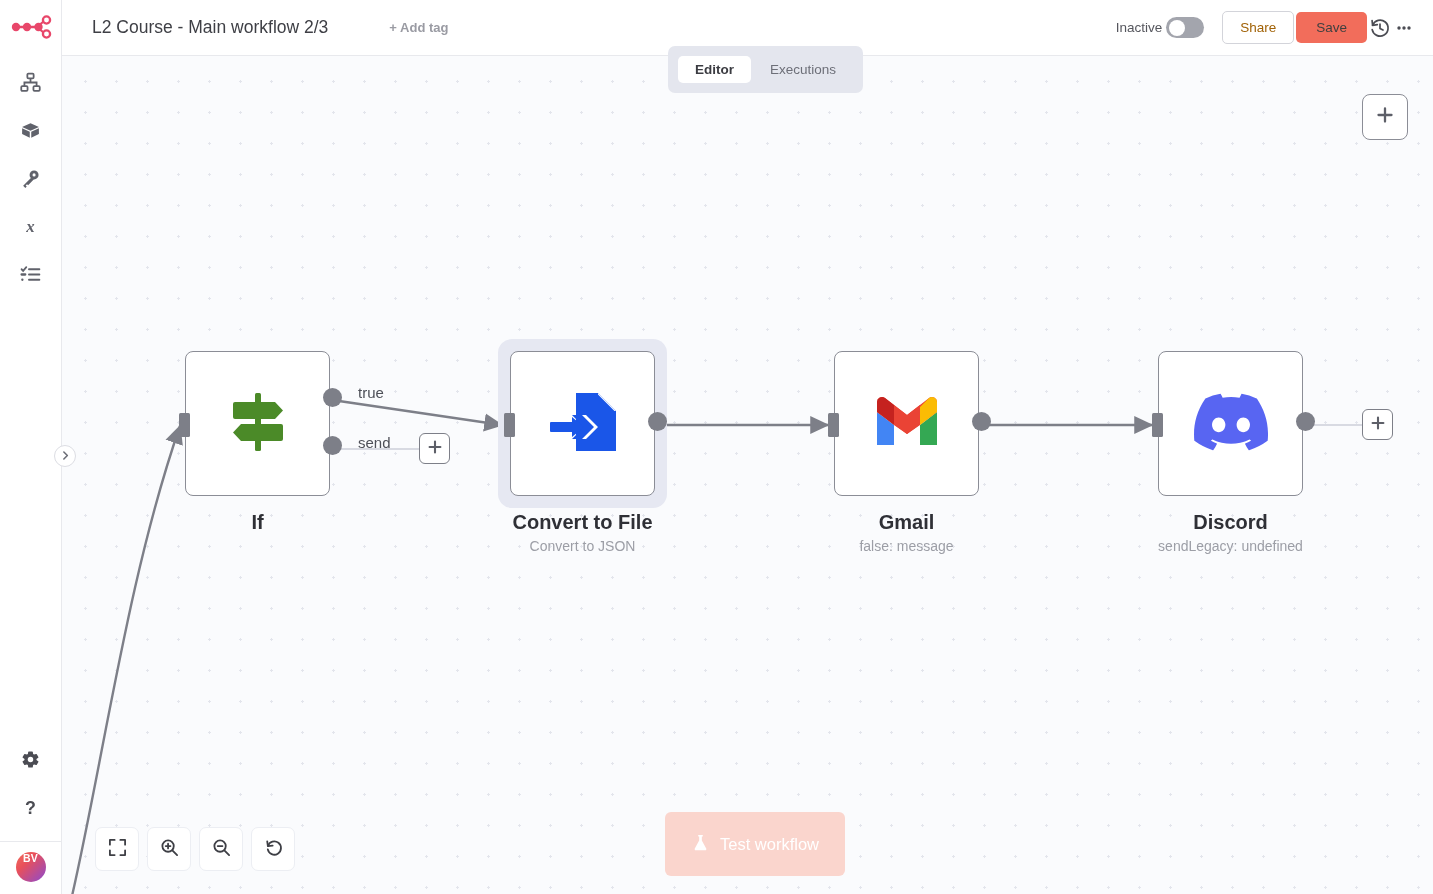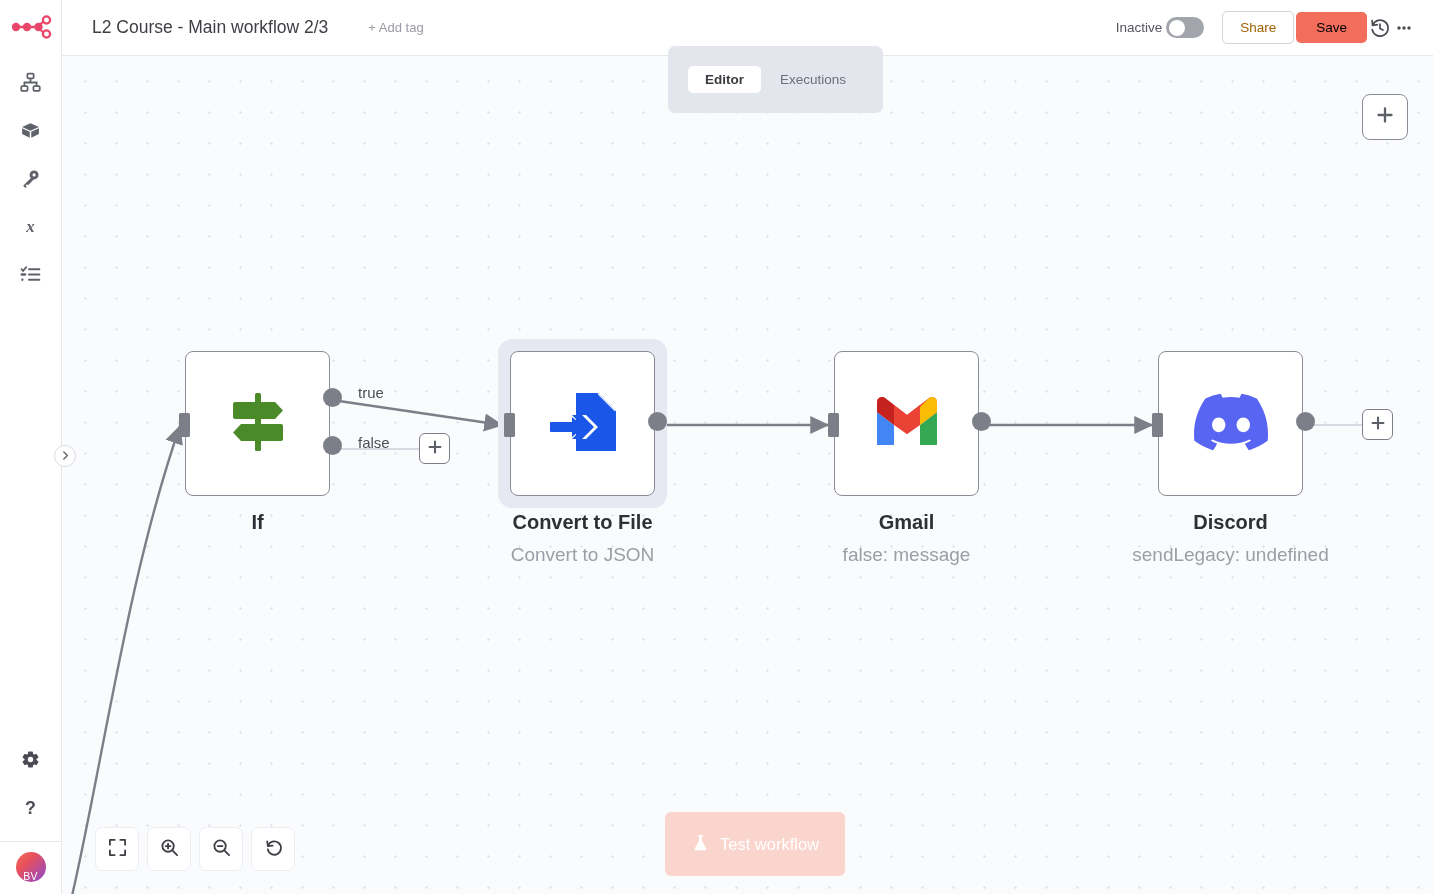--- a/index.html
+++ b/index.html
@@ -29,22 +29,22 @@
   }
   .side-bottom {
     margin-top: auto; width: 100%;
     display: flex; flex-direction: column; align-items: center;
     padding-bottom: 12px;
   }
   .side-divider { width: 100%; height: 1px; background: #e8e9ed; margin: 8px 0 10px; }
   .avatar {
     width: 30px; height: 30px; border-radius: 50%;
     background: linear-gradient(135deg,#f26d5b 0%,#e8505b 35%,#8b4ad0 100%);
-    color: #fff; font-size: 10.5px; font-weight: 400;
-    display: flex; align-items: flex-end; justify-content: center;
+    color: #fff; font-size: 10.5px; font-weight: 700;
+    display: flex; align-items: flex-start; justify-content: center;
     cursor: pointer; letter-spacing: .2px;
   }
 
   
   #panel-toggle {
     position: absolute; left: 54px; top: 445px;
     width: 22px; height: 22px; border-radius: 50%;
     background: #fff; border: 1px solid #dcdde3;
     display: flex; align-items: center; justify-content: center;
     cursor: pointer; z-index: 31; color: #6b6d76;
@@ -52,50 +52,50 @@
 
   
   #header {
     position: absolute; left: 62px; top: 0; right: 0; height: 56px;
     background: #fff; border-bottom: 1px solid #e8e9ed;
     display: flex; align-items: center; padding: 0 18px 0 30px;
     z-index: 25;
   }
   #wf-title { font-size: 17.5px; color: #3e3f45; font-weight: 400; white-space: nowrap; }
   #add-tag {
-    margin-left: 40px; font-size: 13px; color: #9a9ba3;
-    cursor: pointer; white-space: nowrap;
+    margin-left: 61px; font-size: 13px; color: #9a9ba3;
+    cursor: pointer; white-space: nowrap; font-weight: bold;
   }
   .hdr-right { margin-left: auto; display: flex; align-items: center; gap: 2px; }
   #inactive-label { font-size: 13.5px; color: #55565d; }
   .toggle {
     width: 38px; height: 21px; border-radius: 11px; background: #a3a5ad;
     position: relative; cursor: pointer; margin-left: 2px;
   }
   .toggle .knob {
     position: absolute; top: 2.5px; left: 3px;
     width: 16px; height: 16px; border-radius: 50%; background: #fff;
   }
   .btn-share {
     font-size: 13.5px; color: #a16207; background: #fff;
     border: 1px solid #d3d4da; border-radius: 5px;
     padding: 8px 17px; cursor: pointer; margin-left: 16px;
     font-family: inherit;
   }
   .btn-save {
-    font-size: 13.5px; color: #000000; background: #f26d5b;
+    font-size: 13.5px; color: #404040; background: #f26d5b;
     border: none; border-radius: 5px; padding: 8px 20px;
     cursor: pointer; font-family: inherit;
   }
   .hdr-icon { cursor: pointer; color: #4b4c53; display:flex; align-items:center; }
 
   
   #tabs {
     position: absolute; left: 668px; top: 46px;
-    background: #e4e6ee; border-radius: 7px; padding: 20px;
+    background: #e4e6ee; border-radius: 7px; padding: 10px;
     display: flex; gap: 2px; z-index: 26;
   }
   .tab {
     font-size: 13.5px; padding: 6px 17px; border-radius: 5px;
     cursor: pointer; color: #6d6f78; white-space: nowrap;
   }
   .tab.active { background: #fff; color: #3b3c42; font-weight: 600; }
 
   
   #canvas {
@@ -120,21 +120,21 @@
     position: relative; width: 145px; height: 145px;
     background: #fff; border: 1.6px solid #8b8d96; border-radius: 8px;
     display: flex; align-items: center; justify-content: center;
     cursor: pointer;
   }
   .node-label {
     position: absolute; top: 160px; left: 50%; transform: translateX(-50%);
     text-align: center; white-space: nowrap;
   }
   .node-title { font-size: 20px; font-weight: 700; color: #2f3036; }
-  .node-sub { font-size: 19px; color: #9c9ea6; margin-top: 10px; }
+  .node-sub { font-size: 14px; color: #9c9ea6; margin-top: 4px; }
 
   
   .port-in {
     position: absolute; left: -7px; top: 61px;
     width: 11px; height: 24px; background: #7d7f88; border-radius: 1.5px;
   }
   .port-out {
     position: absolute; width: 19px; height: 19px; border-radius: 50%;
     background: #7d7f88; cursor: crosshair;
   }
@@ -345,21 +345,21 @@
         </span>
         <div class="port-out" style="left:137px; top:36px;"></div>
         <div class="port-out" style="left:137px; top:84px;"></div>
       </div>
       <div class="node-label">
         <div class="node-title">If</div>
       </div>
     </div>
 
     <div class="edge-label" style="left:296px; top:328px;">true</div>
-    <div class="edge-label" style="left:296px; top:378px;">false</div>
+    <div class="edge-label" style="left:296px; top:378px;">send</div>
     <div class="plus-box" style="left:357px; top:377px;">
       <span>
         <svg width="16" height="16" viewBox="0 0 16 16" fill="none" stroke="#5d5f68" stroke-width="2.1" stroke-linecap="round">
           <path d="M8 2.6 V13.4 M2.6 8 H13.4"></path>
         </svg>
       </span>
     </div>
 
     <div class="node" style="left:448px; top:295px;">
       <div class="node-halo"></div>

